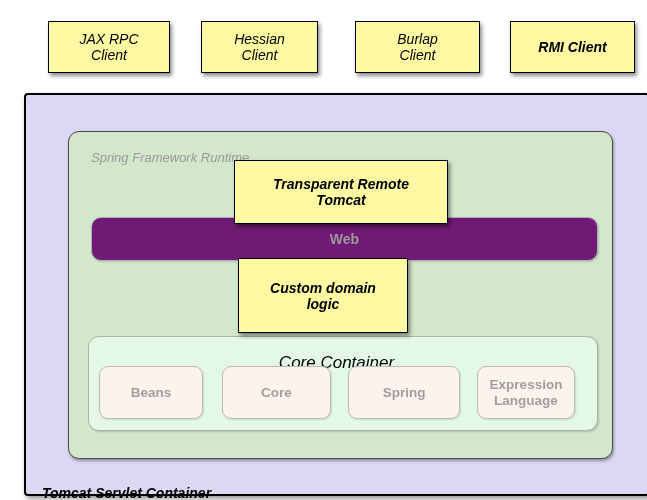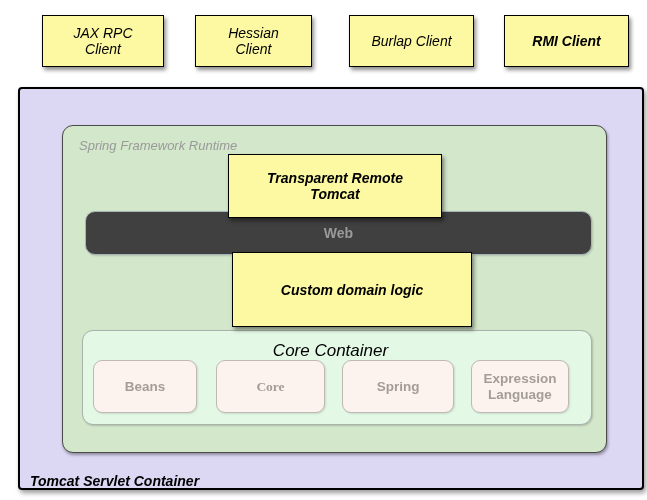--- a/index.html
+++ b/index.html
@@ -1,15 +1,15 @@
 <!DOCTYPE html>
 <html><head>
 <meta charset="utf-8">
 <style>
-  * { margin: 0; padding: 7px; box-sizing: border-box; }
+  * { margin: 0; padding: 13px; box-sizing: border-box; }
   html, body { width: 647px; height: 500px; background: #ffffff; overflow: hidden; }
   body { font-family: "Liberation Sans", sans-serif; position: relative; }
 
   .abs { position: absolute; }
 
   
   .client-box {
     position: absolute;
     top: 8px; height: 52px;
     background: #FDF9A2;
@@ -47,42 +47,42 @@
     box-shadow: 1px 2px 3px rgba(0,0,0,0.35);
   }
   .runtime-label {
     left: 65px; top: 124px;
     font-style: italic; font-size: 13px; color: #999999;
   }
 
   
   .web-bar {
     left: 78px; top: 204px; width: 507px; height: 44px;
-    background: #404040;
+    background: #701a75;
     border: 1px solid #a7b4b7;
     border-radius: 10px;
     box-shadow: 1px 1px 2px rgba(0,0,0,0.15);
     display: flex; align-items: center; justify-content: center;
     font-weight: bold; font-size: 14px; color: #9a9a9a;
     z-index: 2;
   }
 
   
   .yellow-box {
     position: absolute;
     background: #FDF9A2;
     border: 1.5px solid #000000;
     box-shadow: 2px 3px 4px rgba(0,0,0,0.45);
     display: flex; align-items: center; justify-content: center;
     font-weight: bold; font-style: italic; font-size: 14px; color: #000;
     text-align: center;
     z-index: 3;
   }
   .remote-access { left: 221px; top: 147px; width: 214px; height: 64px; }
-  .domain-logic  { left: 225px; top: 245px; width: 240px; height: 75px; }
+  .domain-logic  { left: 225px; top: 245px; width: 170px; height: 75px; }
 
   
   .core-container {
     left: 75px; top: 323px; width: 510px; height: 95px;
     background: #E3F9E6;
     border: 1px solid #aab3ab;
     border-radius: 11px;
     box-shadow: 1px 1px 2px rgba(0,0,0,0.18);
     z-index: 1;
   }
@@ -99,21 +99,21 @@
     border: 1px solid #bfb8b4;
     border-radius: 9px;
     box-shadow: 1px 1px 2px rgba(0,0,0,0.12);
     display: flex; align-items: center; justify-content: center;
     font-weight: bold; font-size: 13.5px; color: #a39d9a;
     text-align: center; line-height: 1.15;
     z-index: 2;
     padding: 2px 6px;
   }
   .module-1 { left: 86px;  width: 104px; }
-  .module-2 { left: 209px; width: 109px; font-family: Liberation Serif, serif; }
+  .module-2 { left: 209px; width: 109px; }
   .module-3 { left: 335px; width: 112px; }
   .module-4 { left: 464px; width: 98px; }
 </style>
 </head>
 <body>
 
 <div class="client-box client-1">
   <span>JAX RPC Client</span>
 </div>
 <div class="client-box client-2">

